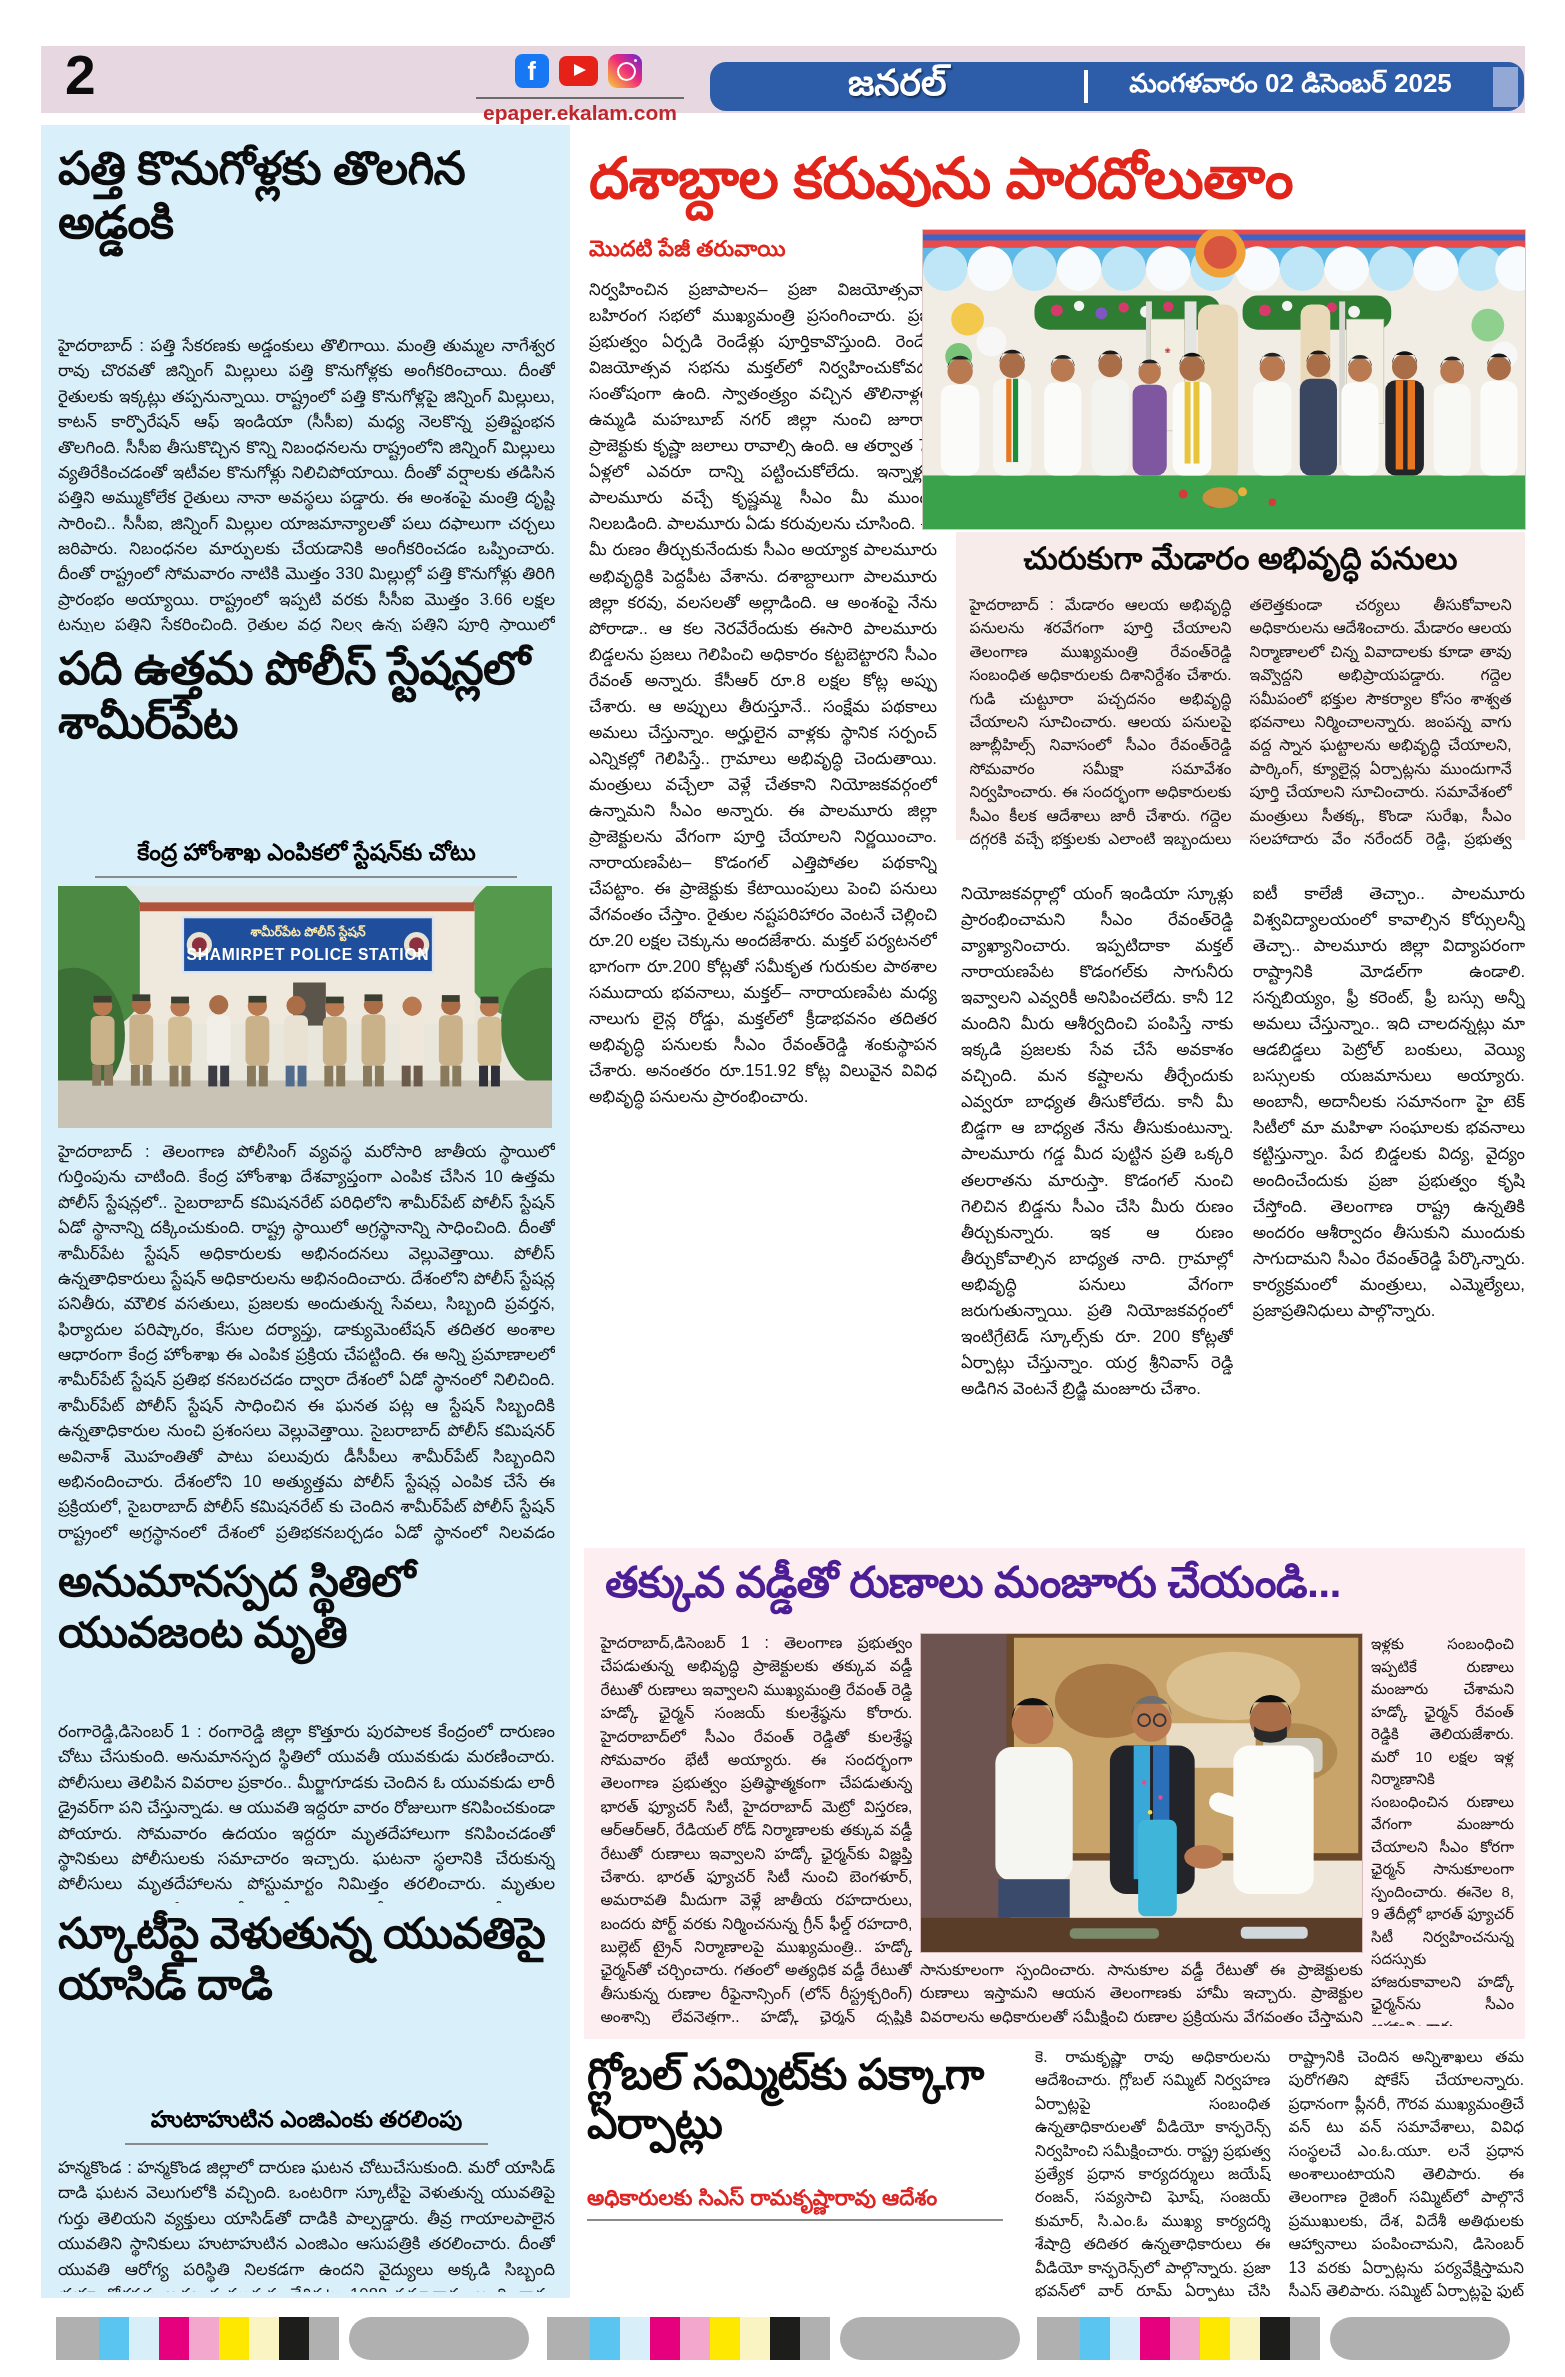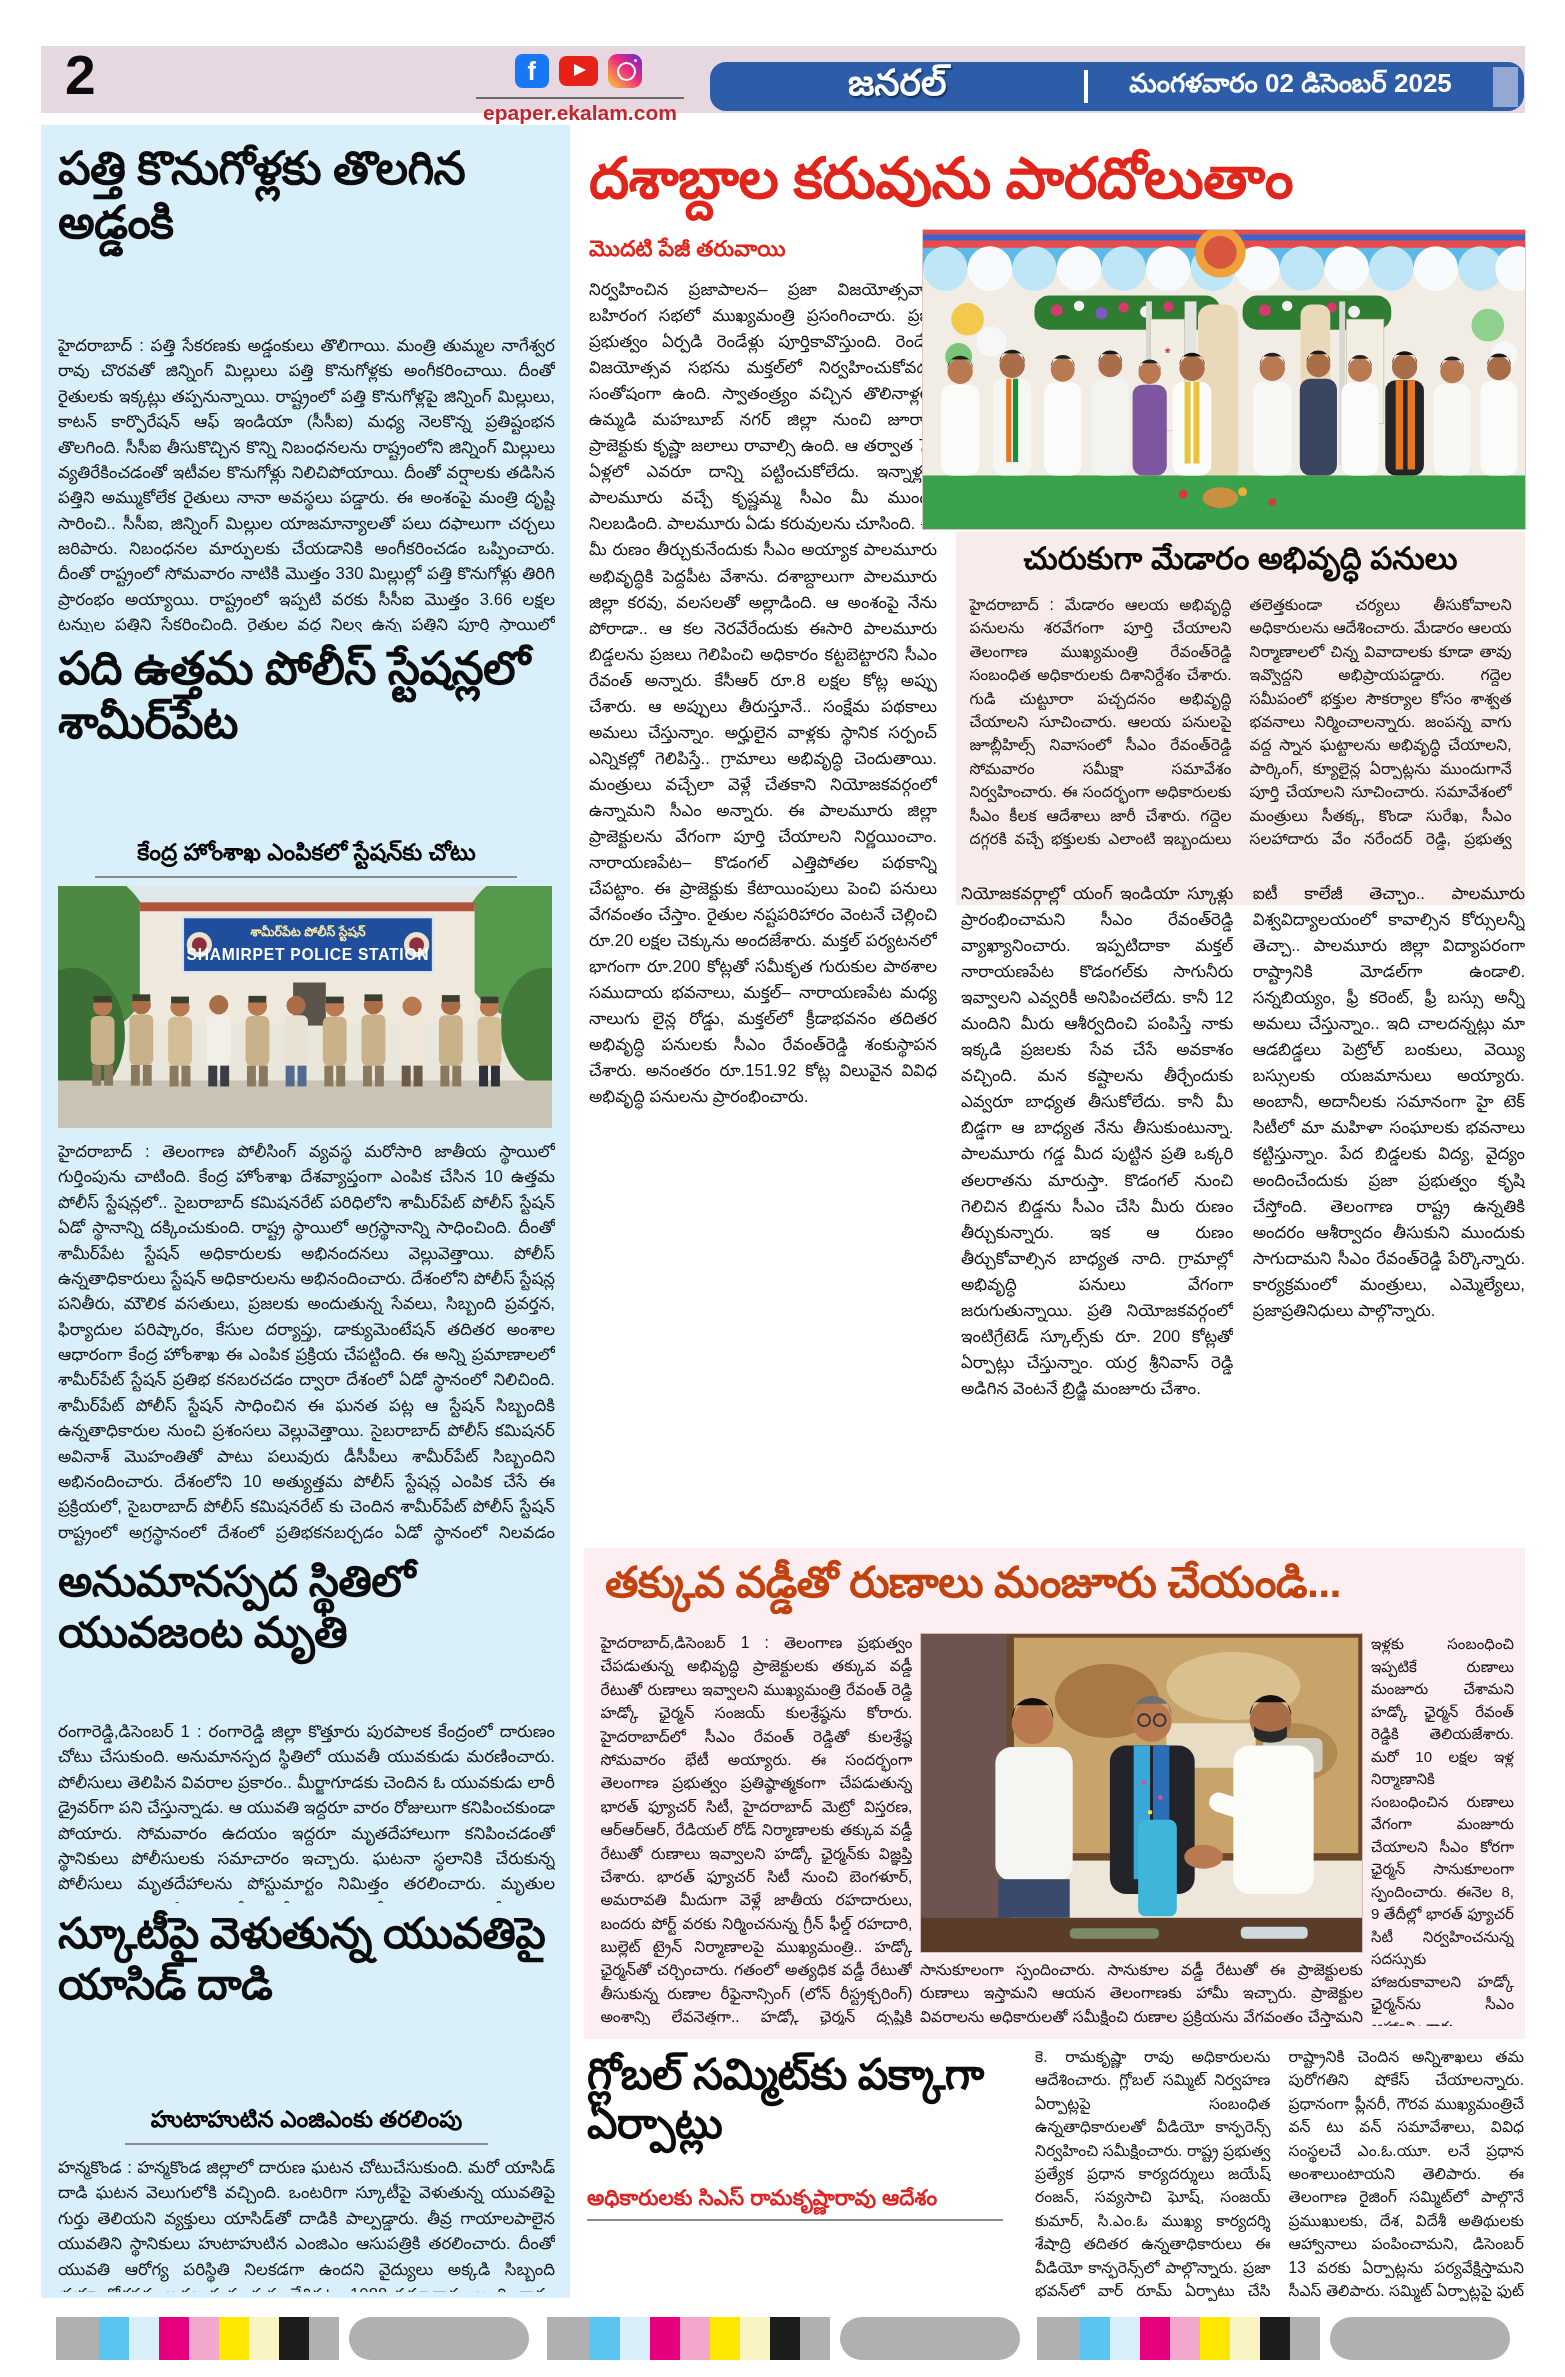--- a/index.html
+++ b/index.html
@@ -39,27 +39,27 @@
   .red-sub{color:#000000;font-weight:800;text-align:center;}
   .rule{background:#8a8a8a;height:1.5px;}
   .body-txt{font-size:16.7px;line-height:1.52;text-align:justify;color:#141414;}
   
   .main-hl{left:589px;top:149px;width:936px;font-size:57px;font-weight:800;color:#e1251b;line-height:1.05;letter-spacing:-0.7px;}
   .cont-note{left:589px;top:236px;font-size:22px;font-weight:800;color:#e1251b;}
   .main-col1{left:589px;top:277px;width:348px;height:1264px;font-size:16.7px;line-height:1.56;text-align:justify;overflow:hidden;}
   .main-cols23{left:961px;top:881px;width:564px;height:663px;overflow:hidden;display:flex;gap:19.3px;}
   .main-cols23 > div{flex:1;font-size:16.7px;line-height:1.56;text-align:justify;overflow:hidden;}
   .event-photo{left:922px;top:229px;width:602px;height:299px;border:0.7px solid #d9c7c7;}
-  .medaram-box{left:956px;top:532px;width:569px;height:373px;background:#f8ecea;}
+  .medaram-box{left:956px;top:532px;width:569px;height:308px;background:#f8ecea;}
   .medaram-hl{font-size:31px;font-weight:800;text-align:center;color:#0c0c0c;padding-top:9px;}
   .medaram-body{column-count:2;column-gap:18px;font-size:15.6px;line-height:1.5;text-align:justify;
                 margin:9px 13.4px 0 13.4px;height:268px;overflow:hidden;}
   
   .loans-box{left:584px;top:1548px;width:941px;height:491px;background:#fdeef1;}
-  .loans-hl{position:absolute;left:21px;top:10.4px;width:892px;font-size:43px;font-weight:800;color:#c2410c;letter-spacing:-0.7px;}
+  .loans-hl{position:absolute;left:21px;top:10.4px;width:892px;font-size:43px;font-weight:800;color:#4c1d95;letter-spacing:-0.7px;}
   .loans-col1{position:absolute;left:16.4px;top:83px;width:312px;height:394px;font-size:15.6px;line-height:1.5;text-align:justify;overflow:hidden;}
   .loans-photo{position:absolute;left:336px;top:85px;width:441px;height:318px;border:0.7px solid #d9bcbc;}
   .loans-col2{position:absolute;left:787px;top:85px;width:143px;height:393px;font-size:15px;line-height:1.5;text-align:justify;overflow:hidden;}
   .loans-bottom{position:absolute;left:336px;top:410px;width:443px;height:71px;font-size:15.6px;line-height:1.5;text-align:justify;overflow:hidden;}
   
   .summit-hl{left:587px;top:2050px;width:424px;font-size:43px;font-weight:800;line-height:1.15;color:#0c0c0c;letter-spacing:-0.7px;}
   .summit-sub{left:587px;top:2185px;width:431px;font-size:21.6px;font-weight:800;color:#e02424;}
   .summit-rule{left:587px;top:2219px;width:416px;}
   .summit-left{left:587px;top:2229px;width:431px;height:74px;font-size:15.6px;line-height:1.45;text-align:justify;overflow:hidden;}
   .summit-right{left:1035px;top:2045px;width:489px;height:257px;display:flex;gap:18px;}

